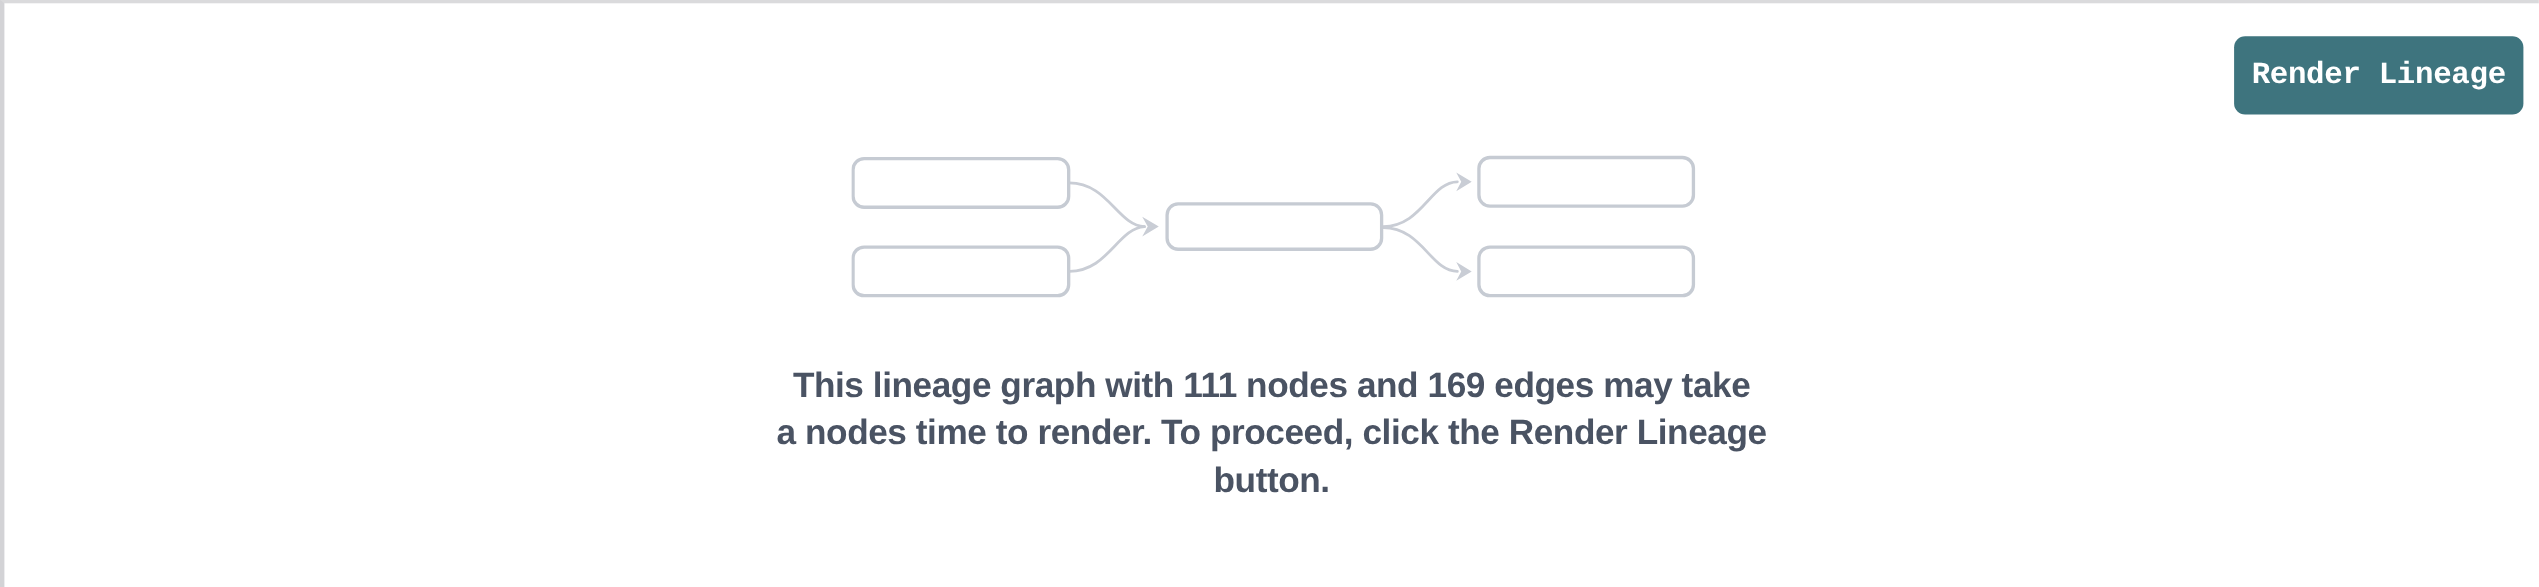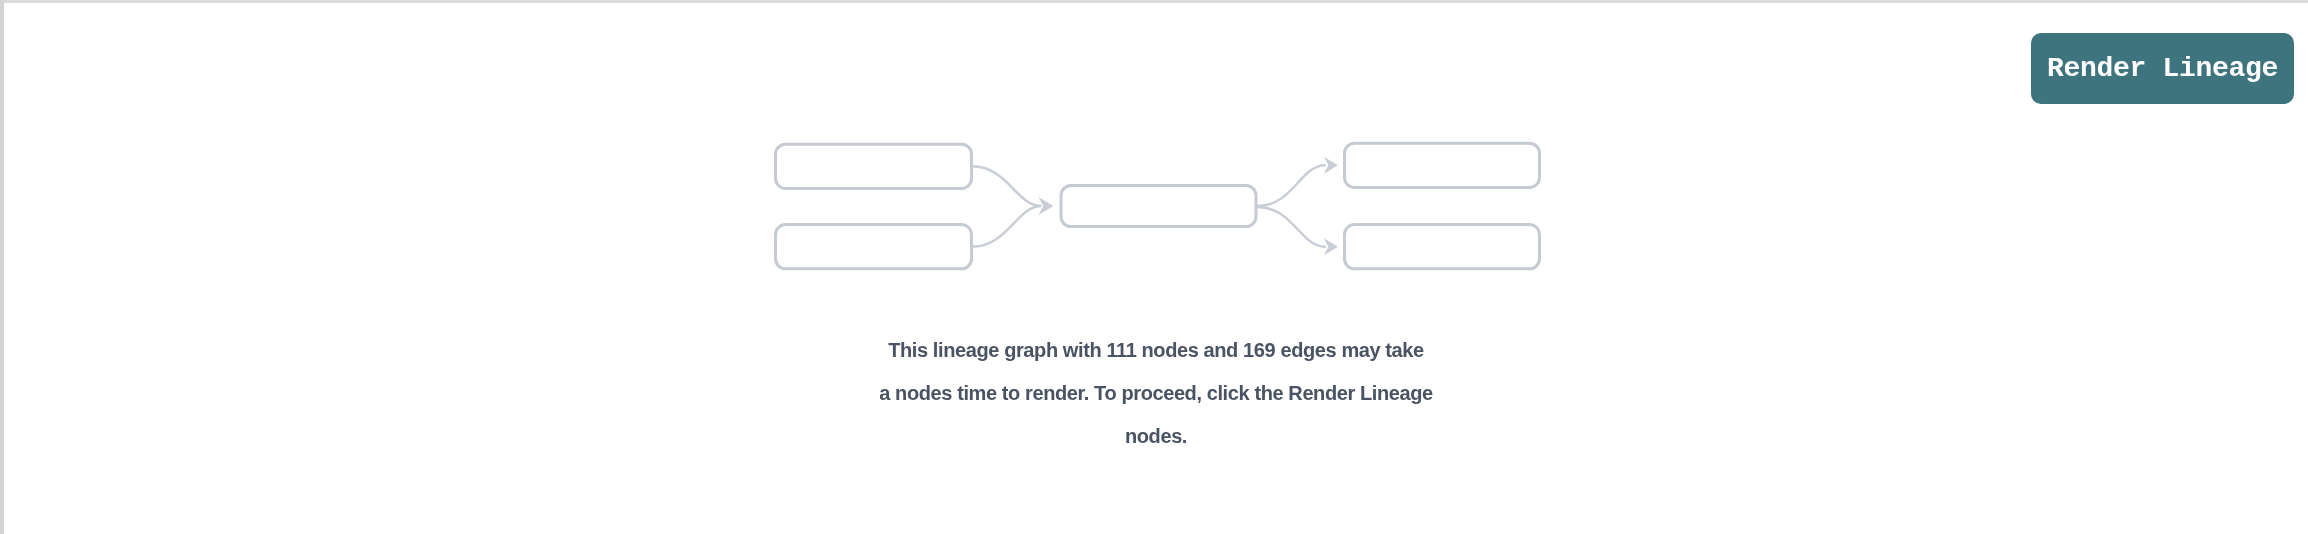--- a/index.html
+++ b/index.html
@@ -45,21 +45,21 @@
     top: 137px;
     width: 768px;
     height: 134px;
   }
   .warning-message {
     position: absolute;
     left: 0;
     right: 0;
     top: 326px;
     text-align: center;
-    font-size: 20px;
+    font-size: 32px;
     font-weight: 700;
     line-height: 43px;
     letter-spacing: -0.4px;
     color: #4a5363;
   }
   .warning-message .msg-line {
     white-space: nowrap;
   }
 </style>
 </head>
@@ -89,16 +89,16 @@
       <rect x="1.5" y="82.5" width="195" height="44" rx="10"></rect>
       <rect x="285.5" y="43.5" width="194" height="41" rx="10"></rect>
       <rect x="567.5" y="1.5" width="194" height="44" rx="10"></rect>
       <rect x="567.5" y="82.5" width="194" height="44" rx="10"></rect>
     </g>
   </svg>
 
   <div class="warning-message">
     <div class="msg-line">This lineage graph with 111 nodes and 169 edges may take</div>
     <div class="msg-line">a nodes time to render. To proceed, click the Render Lineage</div>
-    <div class="msg-line">nodes.</div>
+    <div class="msg-line">button.</div>
   </div>
 
 </div>
 
 </body></html>

